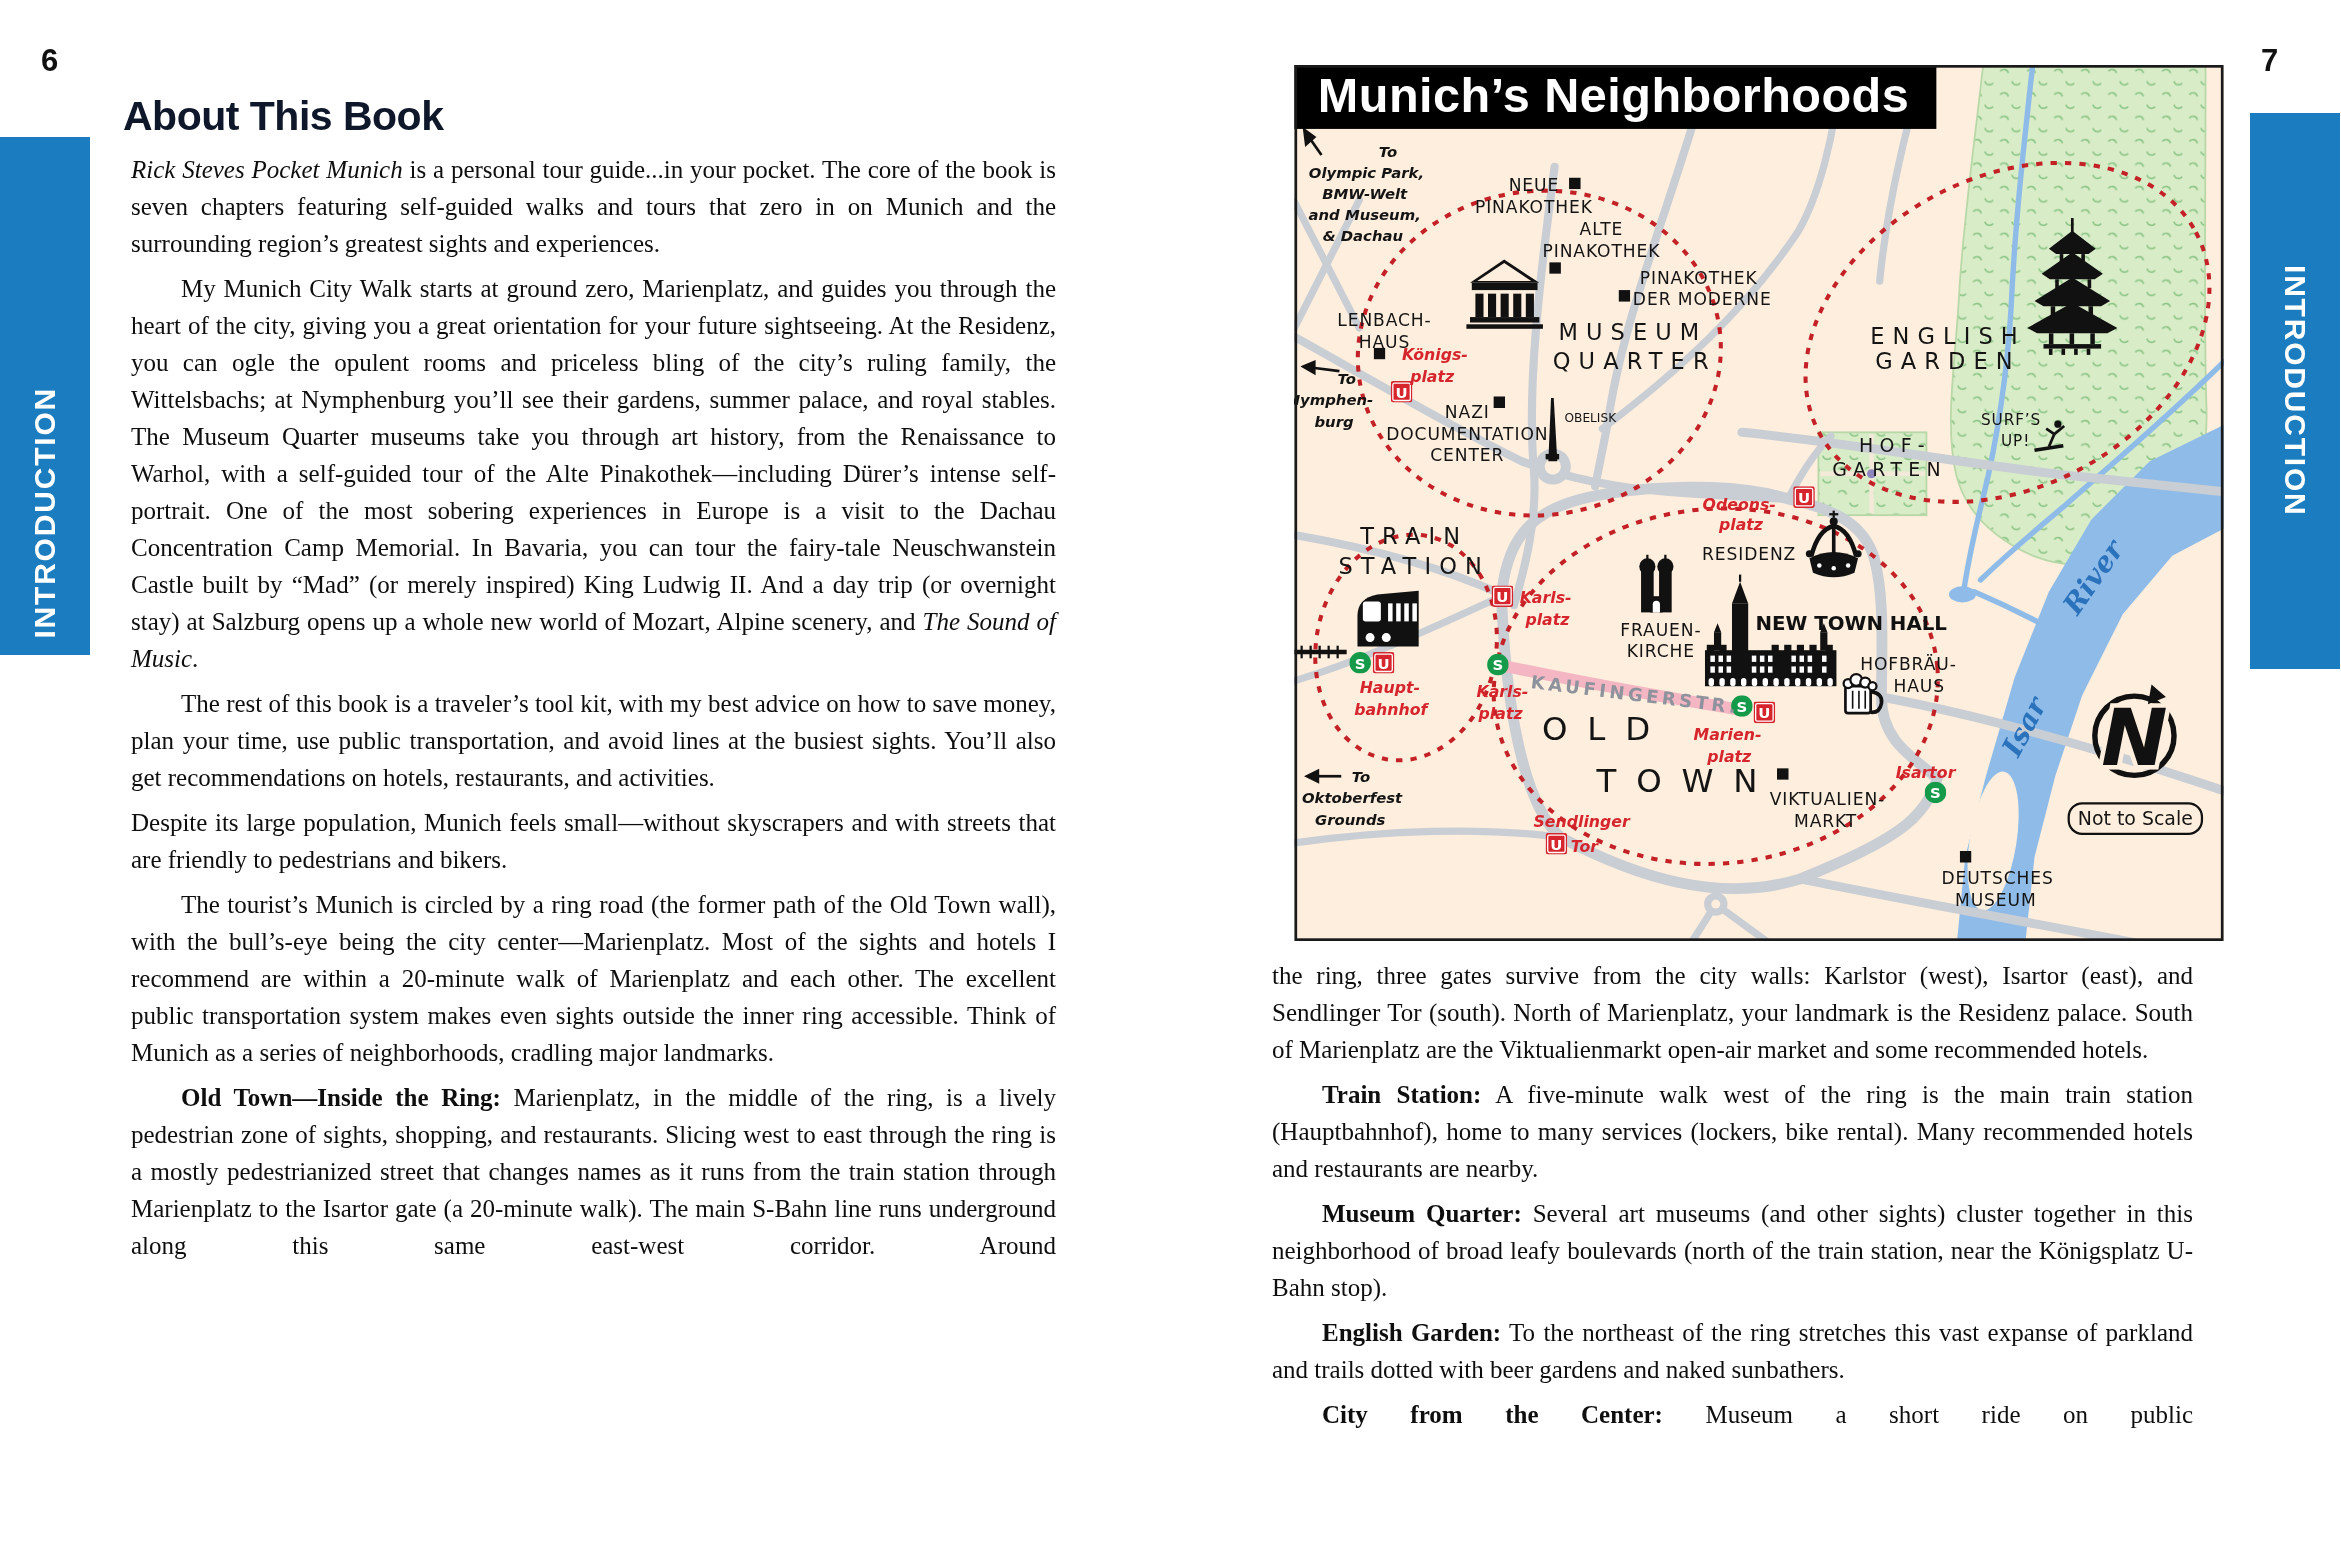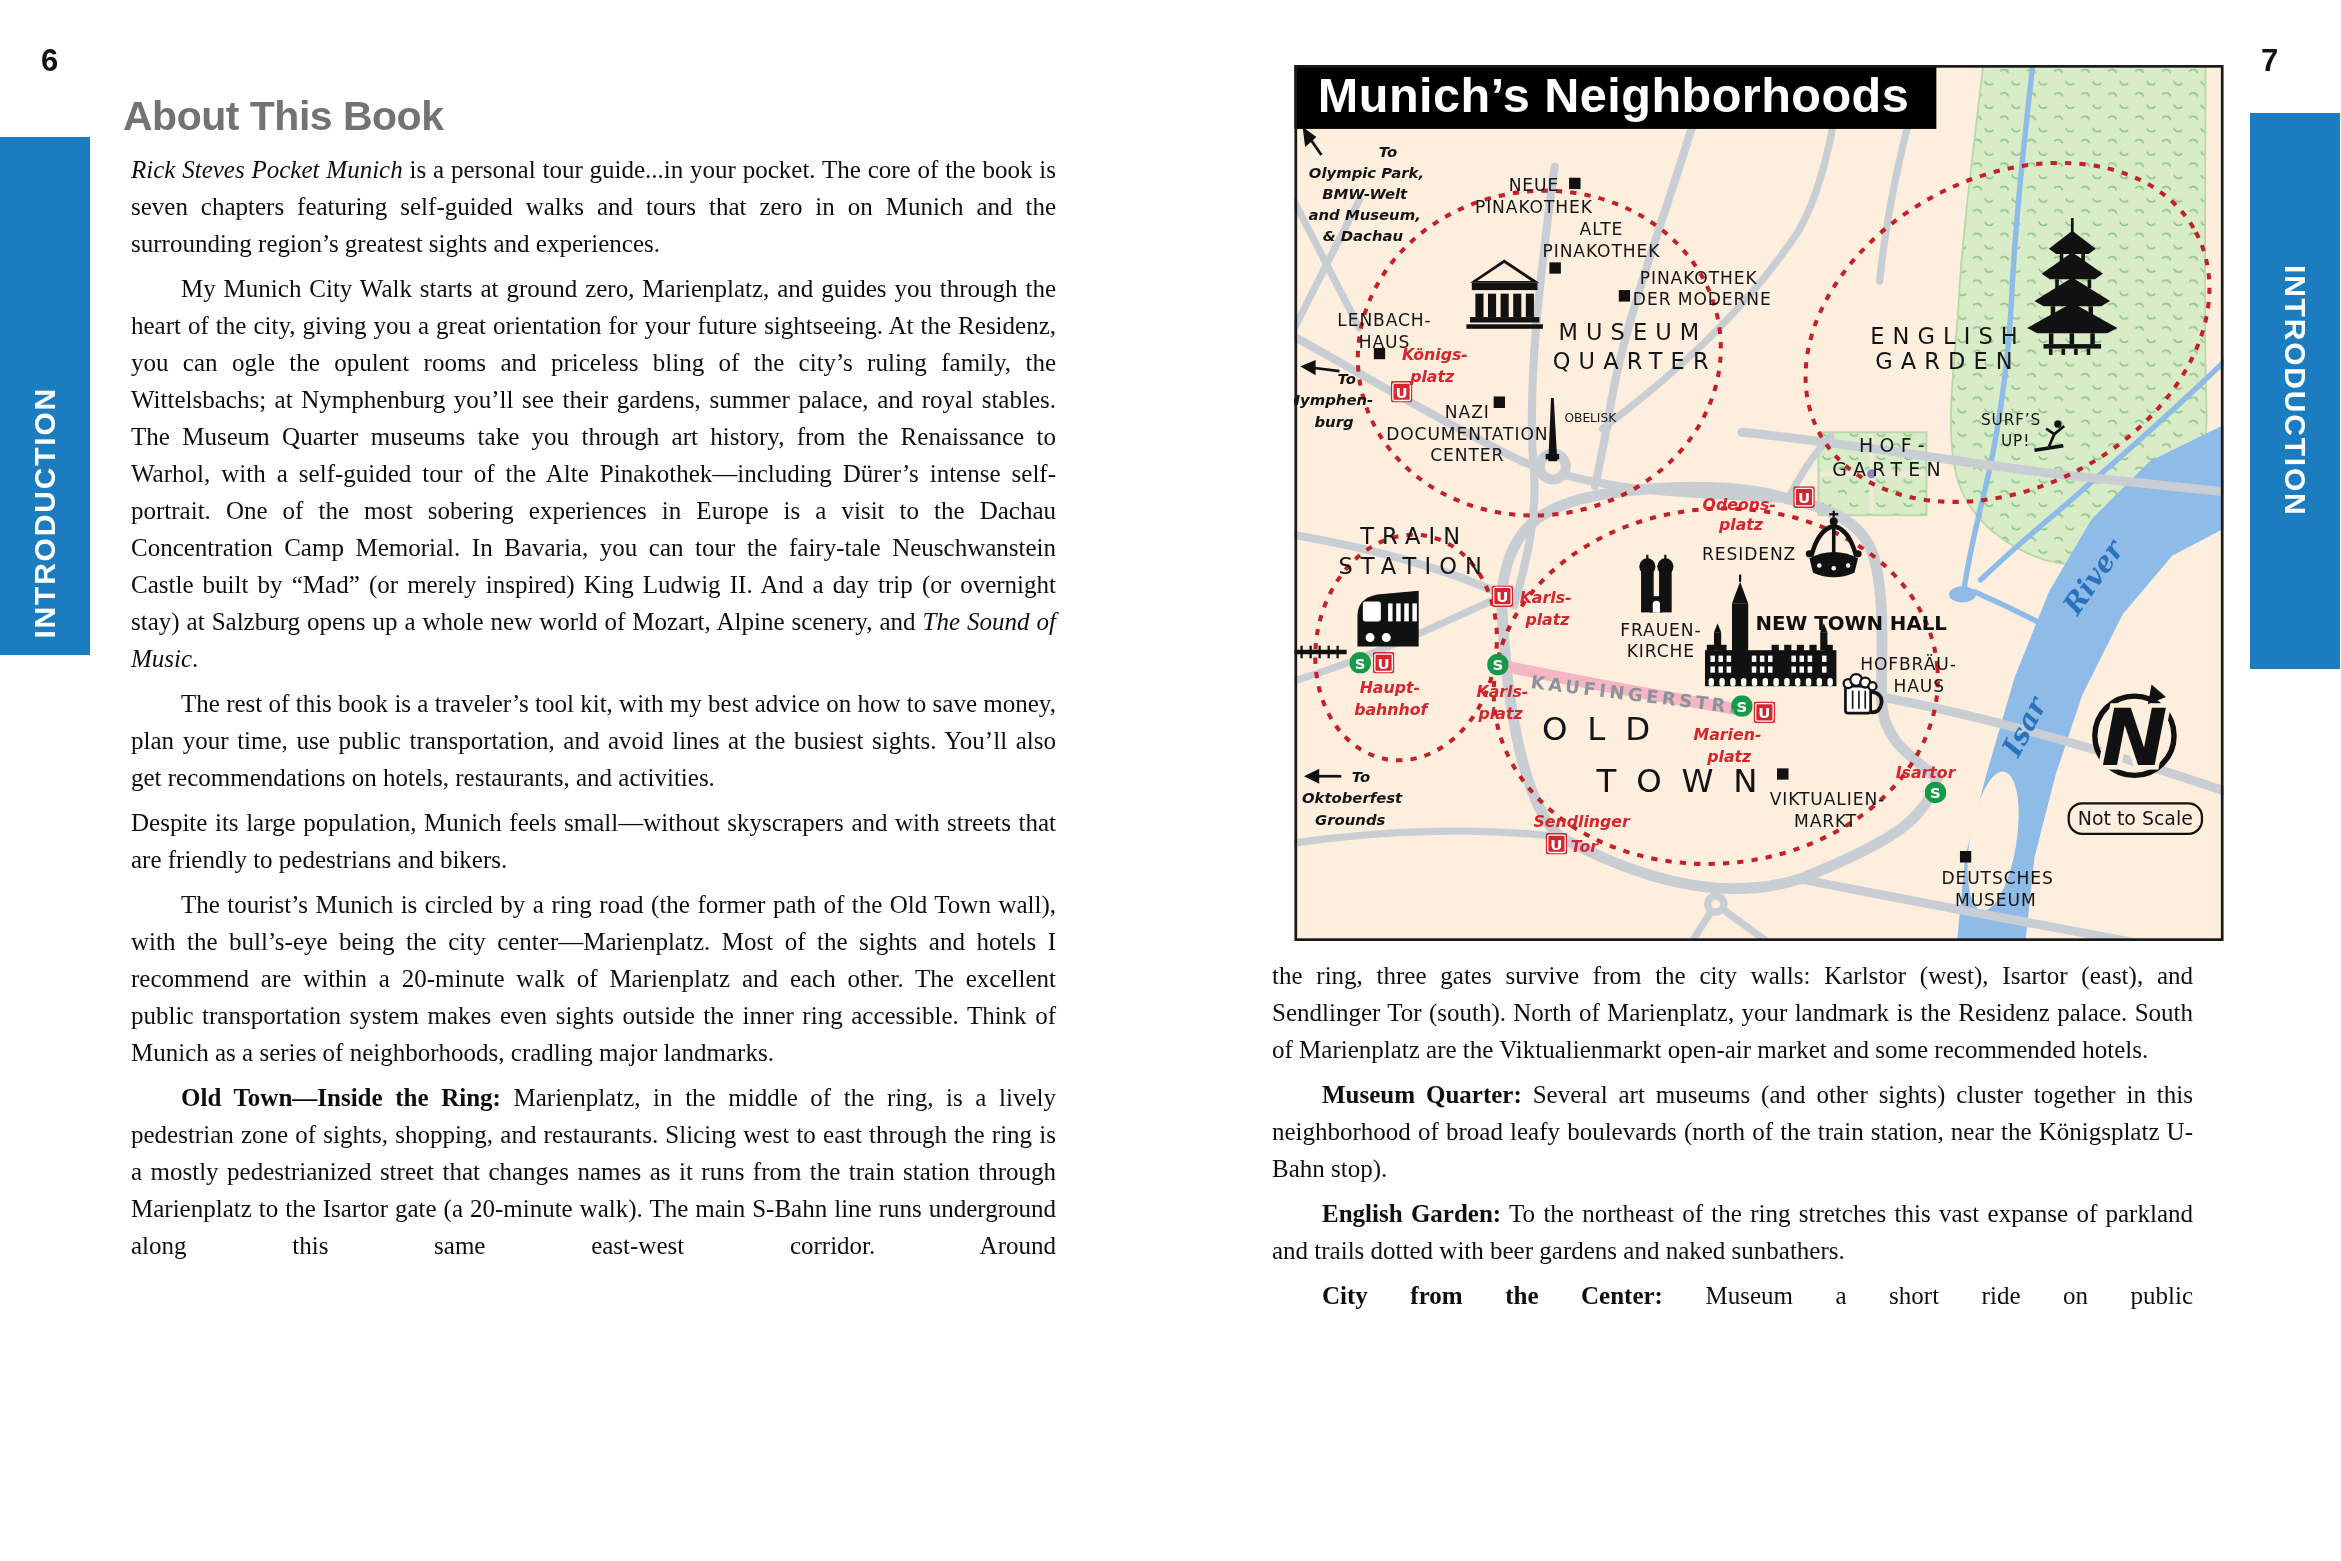--- a/index.html
+++ b/index.html
@@ -26,21 +26,21 @@
 
   .tab{position:absolute;width:90px;background:var(--accent_blue);display:flex;flex-direction:column;align-items:center;}
   #tab-left{left:0;top:137px;height:518px;justify-content:flex-end;padding-bottom:16px;box-sizing:border-box;}
   #tab-right{left:2250px;top:113px;height:556px;justify-content:center;}
   .vtext{color:#fff;font:bold 30px "Liberation Sans",sans-serif;letter-spacing:1.8px;writing-mode:vertical-rl;}
   #tab-left .vtext{transform:rotate(180deg);}
 
   .col{position:absolute;font-size:25px;line-height:37px;text-align:justify;color:#0e0e0e;}
   #col-left{left:123px;top:95px;width:941px;}
   #col-right{left:1264px;top:949px;width:937px;}
-  .col h2{font:bold 41px/1.05 "Liberation Sans",sans-serif;letter-spacing:-0.5px;margin:0 0 12.6px 0;text-align:left;color:#737373;}
+  .col h2{font:bold 41px/1.05 "Liberation Sans",sans-serif;letter-spacing:-0.5px;margin:0 0 12.6px 0;text-align:left;color:#0f172a;}
   .sec2 h2{margin-top:21.6px;}
   p.body-p{margin:8px;}
   p.ind{text-indent:50px;}
   p.stretch{text-align-last:justify;}
   .b{font-weight:bold;}
   .i{font-style:italic;}
 
   #map-wrap{position:absolute;left:1294px;top:65px;width:930px;height:876px;}
   #map-wrap svg{display:block;}
 
@@ -92,20 +92,21 @@
         <p class="body-p"><span>Despite its large population, Munich feels small—without skyscrapers and with streets that are friendly to pedestrians and bikers.</span></p>
         <p class="body-p ind"><span>The tourist’s Munich is circled by a ring road (the former path of the Old Town wall), with the bull’s-eye being the city center—Marienplatz. Most of the sights and hotels I recommend are within a 20-minute walk of Marienplatz and each other. The excellent public transportation system makes even sights outside the inner ring accessible. Think of Munich as a series of neighborhoods, cradling major landmarks.</span></p>
         <p class="body-p ind stretch"><span class="b">Old Town—Inside the Ring:</span><span> Marienplatz, in the middle of the ring, is a lively pedestrian zone of sights, shopping, and restaurants. Slicing west to east through the ring is a mostly pedestrianized street that changes names as it runs from the train station through Marienplatz to the Isartor gate (a 20-minute walk). The main S-Bahn line runs underground along this same east-west corridor. Around</span></p>
       </div>
   </div>
 </div>
 
 <div class="col" id="col-right">
   <div>
       <p class="body-p"><span>the ring, three gates survive from the city walls: Karlstor (west), Isartor (east), and Sendlinger Tor (south). North of Marienplatz, your landmark is the Residenz palace. South of Marienplatz are the Viktualienmarkt open-air market and some recommended hotels.</span></p>
+      <p class="body-p ind"><span class="b">Train Station:</span><span> A five-minute walk west of the ring is the main train station (Hauptbahnhof), home to many services (lockers, bike rental). Many recommended hotels and restaurants are nearby.</span></p>
       <p class="body-p ind"><span class="b">Museum Quarter:</span><span> Several art museums (and other sights) cluster together in this neighborhood of broad leafy boulevards (north of the train station, near the Königsplatz U-Bahn stop).</span></p>
       <p class="body-p ind"><span class="b">English Garden:</span><span> To the northeast of the ring stretches this vast expanse of parkland and trails dotted with beer gardens and naked sunbathers.</span></p>
       <p class="body-p ind stretch"><span class="b">City from the Center:</span><span> Museum a short ride on public</span></p>
     </div>
 </div>
 
 <div id="map-wrap">
 <svg width="930" height="876" viewBox="0 0 1032 973">
   <defs>
     <pattern id="scrub" width="30" height="26" patternUnits="userSpaceOnUse">

